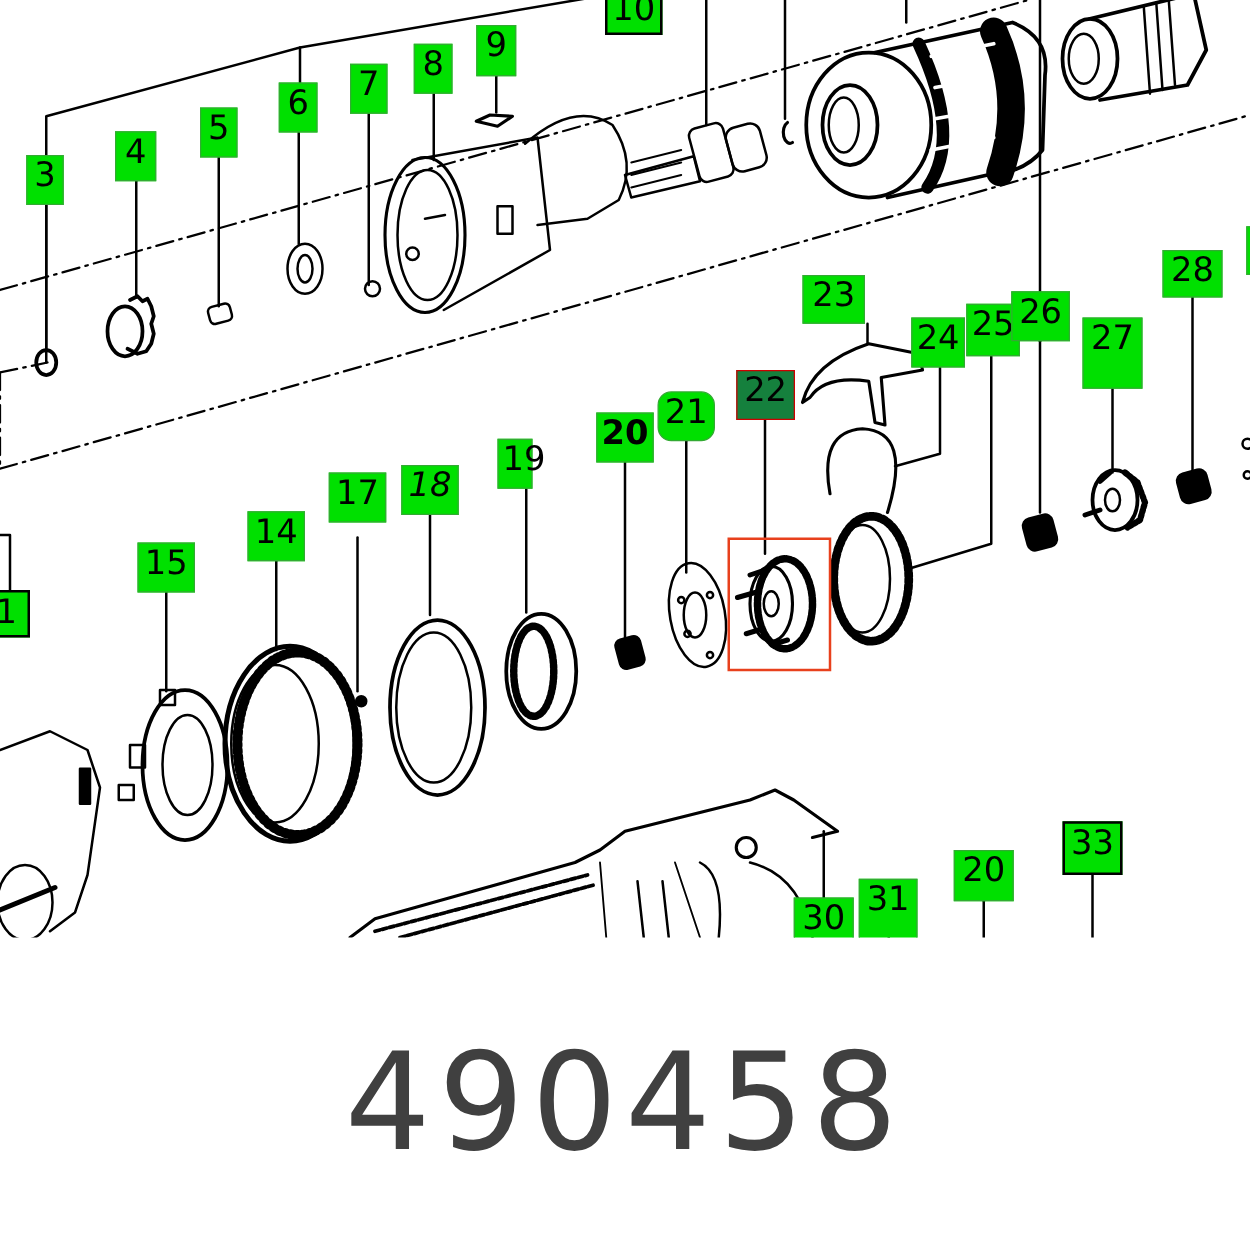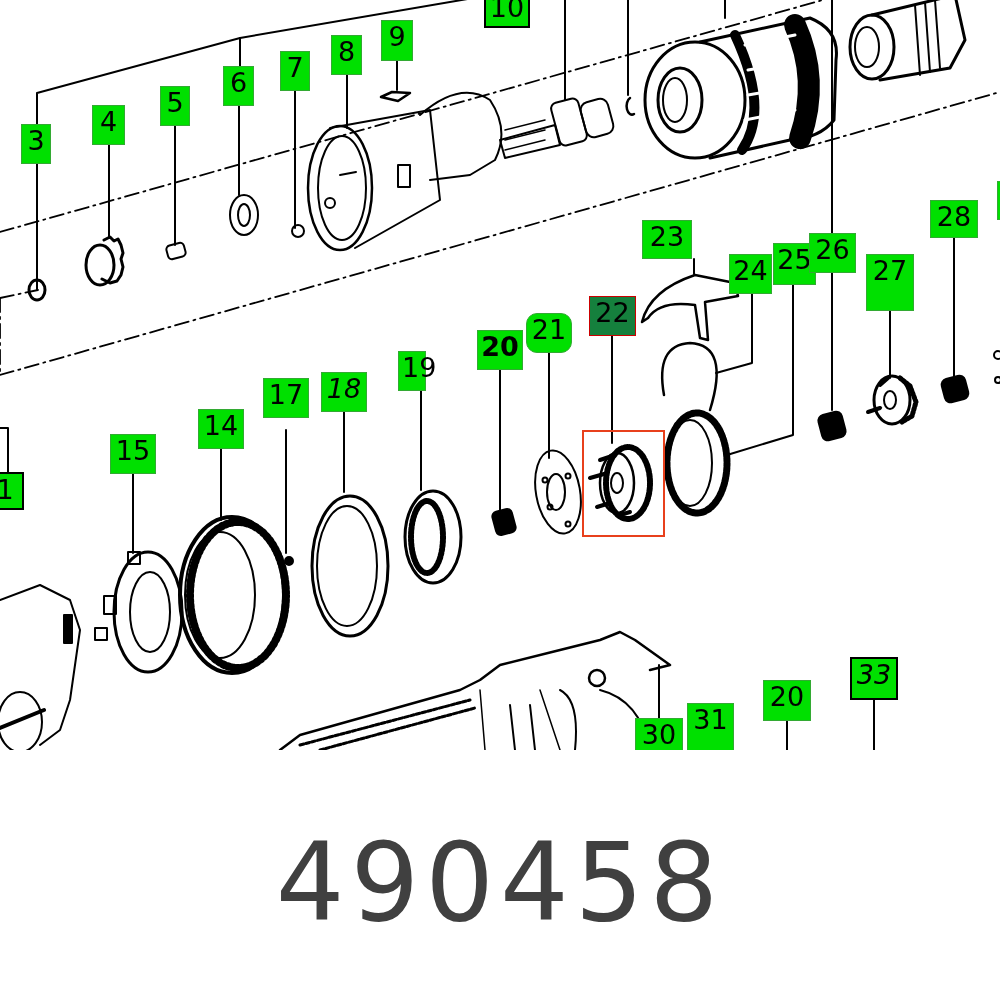--- a/index.html
+++ b/index.html
@@ -254,16 +254,16 @@
   <div class="callout" style="left:642px;top:220px;width:50px;height:39px;">23</div>
   <div class="callout" style="left:729px;top:254px;width:43px;height:40px;">24</div>
   <div class="callout" style="left:773px;top:243px;width:43px;height:42px;">25</div>
   <div class="callout" style="left:809px;top:233px;width:47px;height:40px;">26</div>
   <div class="callout" style="left:866px;top:218px;width:48px;height:57px;margin-top:36px;">27</div>
   <div class="callout" style="left:930px;top:200px;width:48px;height:38px;">28</div>
   <div class="callout" style="left:997px;top:181px;width:10px;height:39px;"></div>
   <div class="callout" style="left:635px;top:718px;width:48px;height:40px;">30</div>
   <div class="callout" style="left:687px;top:703px;width:47px;height:56px;">31</div>
   <div class="callout" style="left:763px;top:680px;width:48px;height:41px;">20</div>
-  <div class="callout boxed" style="left:850px;top:657px;width:48px;height:43px;font-style:italic;">33</div>
+  <div class="callout boxed" style="left:850px;top:657px;width:48px;height:43px;">33</div>
 </div>
 
 <div id="part-number">490458</div>
 
 </body></html>

